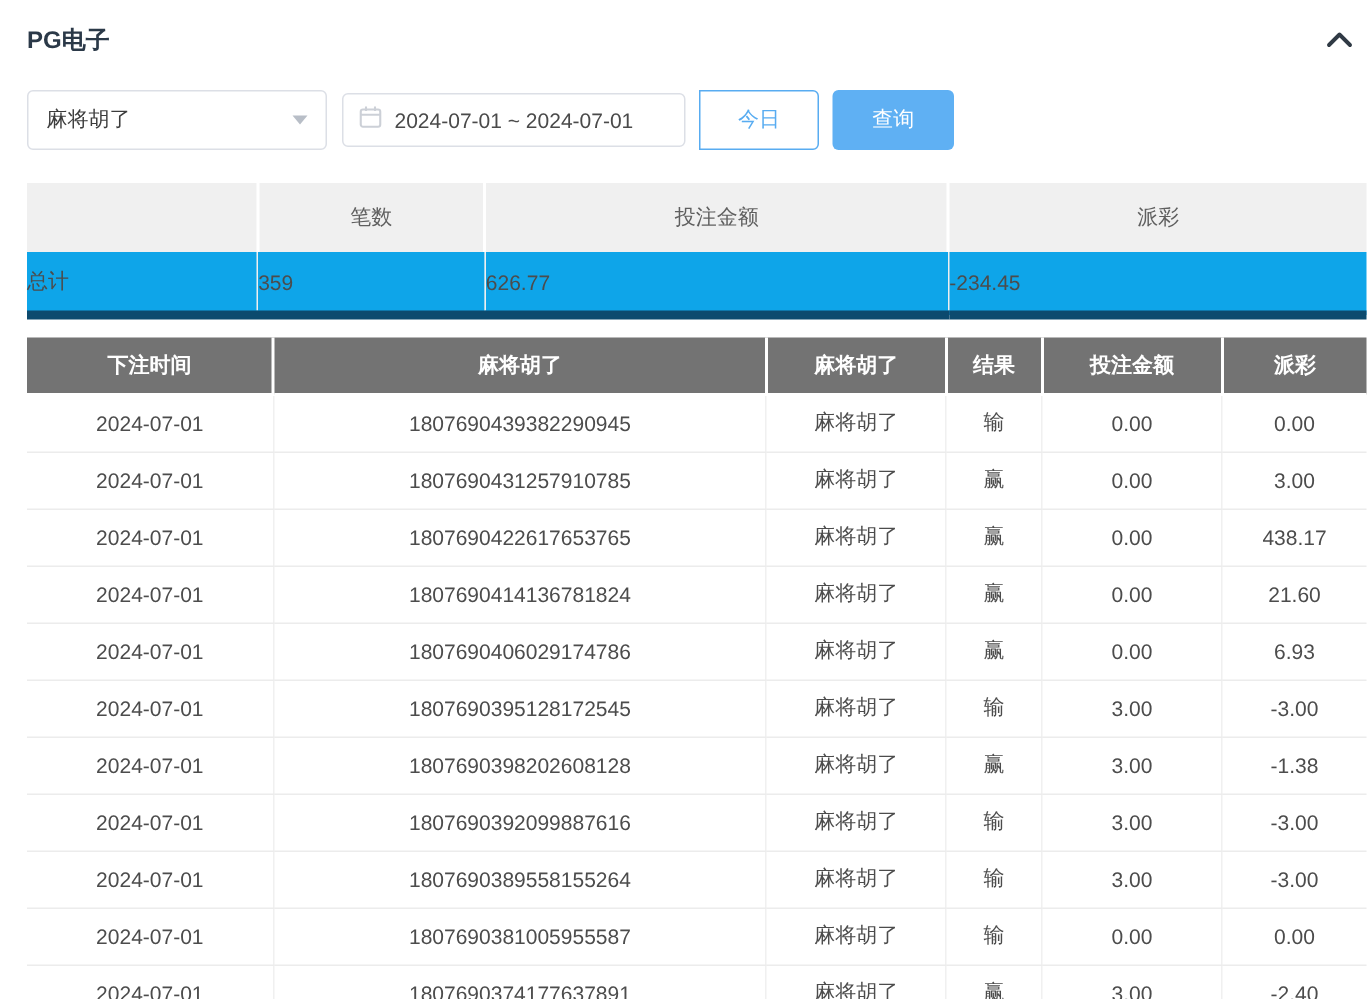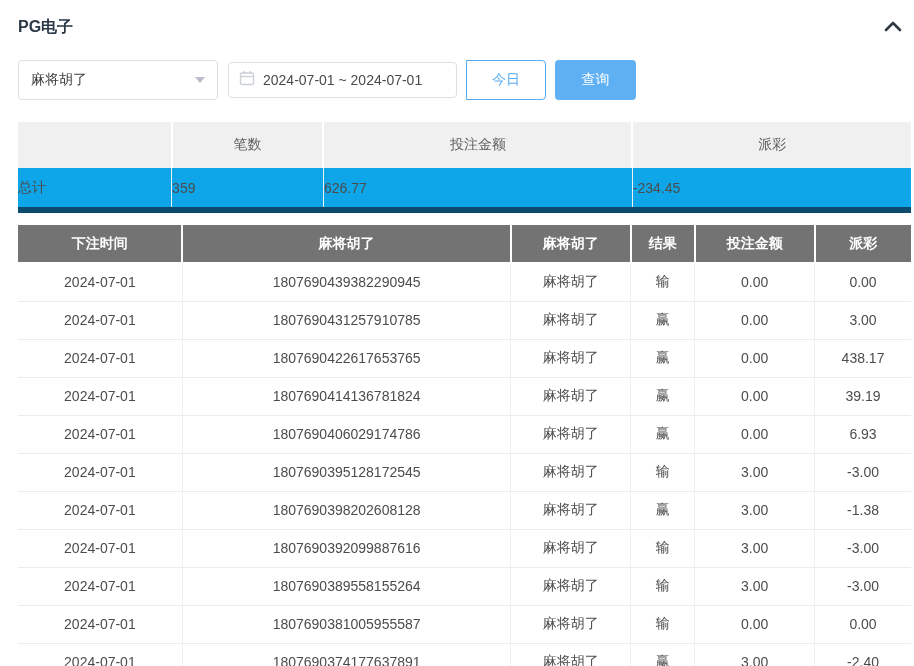--- a/index.html
+++ b/index.html
@@ -173,21 +173,21 @@
               <td>赢</td>
               <td>0.00</td>
               <td>438.17</td>
             </tr>
             <tr>
               <td>2024-07-01</td>
               <td>1807690414136781824</td>
               <td>麻将胡了</td>
               <td>赢</td>
               <td>0.00</td>
-              <td>39.19</td>
+              <td>21.60</td>
             </tr>
             <tr>
               <td>2024-07-01</td>
               <td>1807690406029174786</td>
               <td>麻将胡了</td>
               <td>赢</td>
               <td>0.00</td>
               <td>6.93</td>
             </tr>
             <tr>

